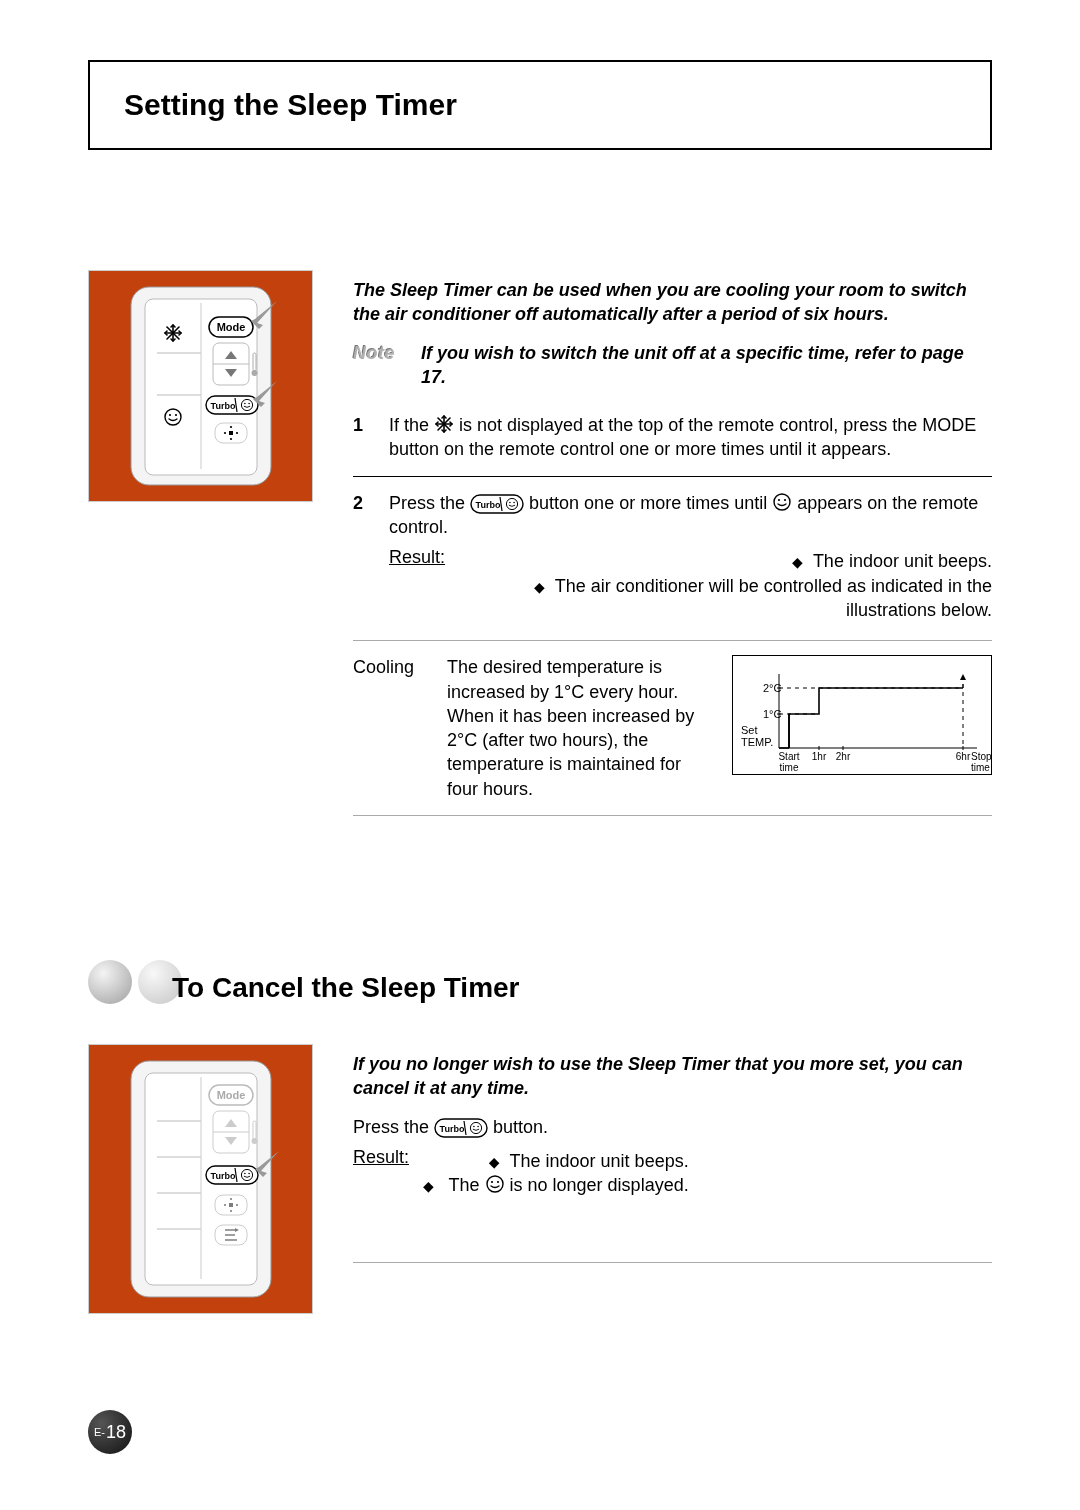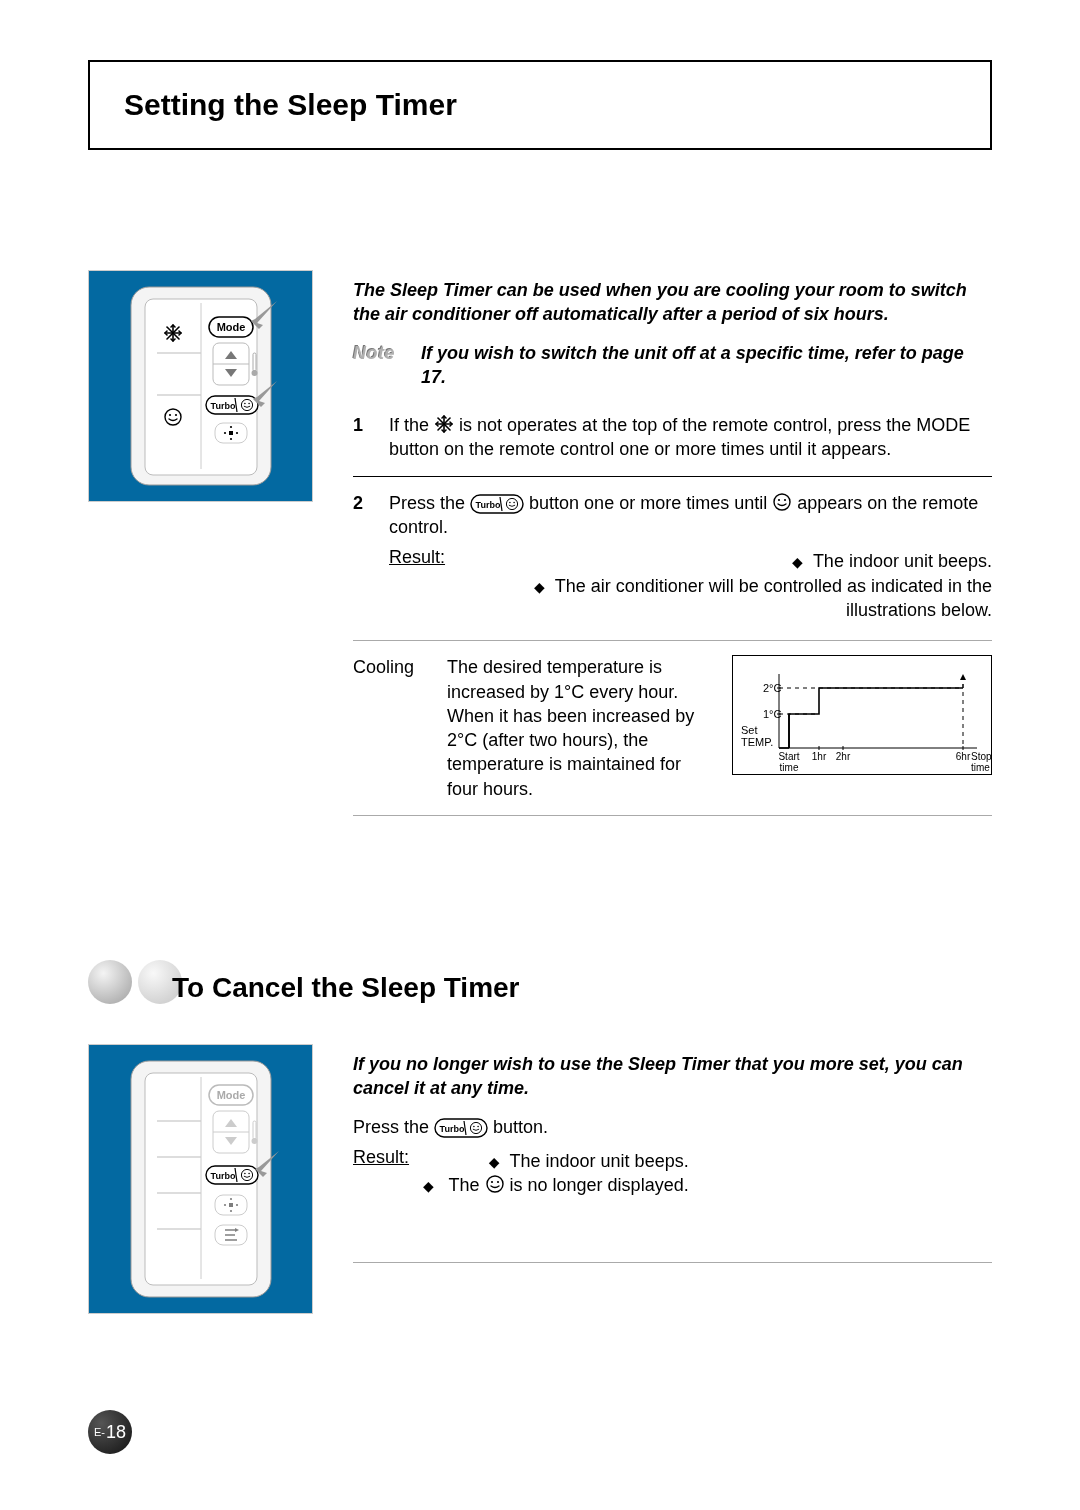--- a/index.html
+++ b/index.html
@@ -28,21 +28,21 @@
     font-weight: bold;
   }
   .section {
     display: flex;
     align-items: flex-start;
     gap: 40px;
   }
   .remote {
     width: 225px;
     height: 232px;
-    background: #0369a1;
+    background: #c2410c;
     border: 1px solid #ccc;
     flex: 0 0 auto;
     position: relative;
     display: flex;
     align-items: center;
     justify-content: center;
   }
   .remote svg { display: block; }
   .content {
     flex: 1 1 auto;
@@ -230,21 +230,21 @@
         <span>If you wish to switch the unit off at a specific time, refer to page 17.</span>
       </div>
 
       <div class="step">
         <div class="step-num">1</div>
         <div class="step-body">
           <span>If the </span>
           <svg class="inline-icon" width="20" height="20">
               <use href="#snowflake-g"></use>
             </svg>
-          <span> is not operates at the top of the remote control, press the MODE button on the remote control one or more times until it appears.</span>
+          <span> is not displayed at the top of the remote control, press the MODE button on the remote control one or more times until it appears.</span>
         </div>
       </div>
       <hr class="hr">
 
       <div class="step">
         <div class="step-num">2</div>
         <div class="step-body">
           <span>Press the </span>
           <svg class="inline-btn" width="54" height="20">
               <use href="#turbo-btn-g"></use>

